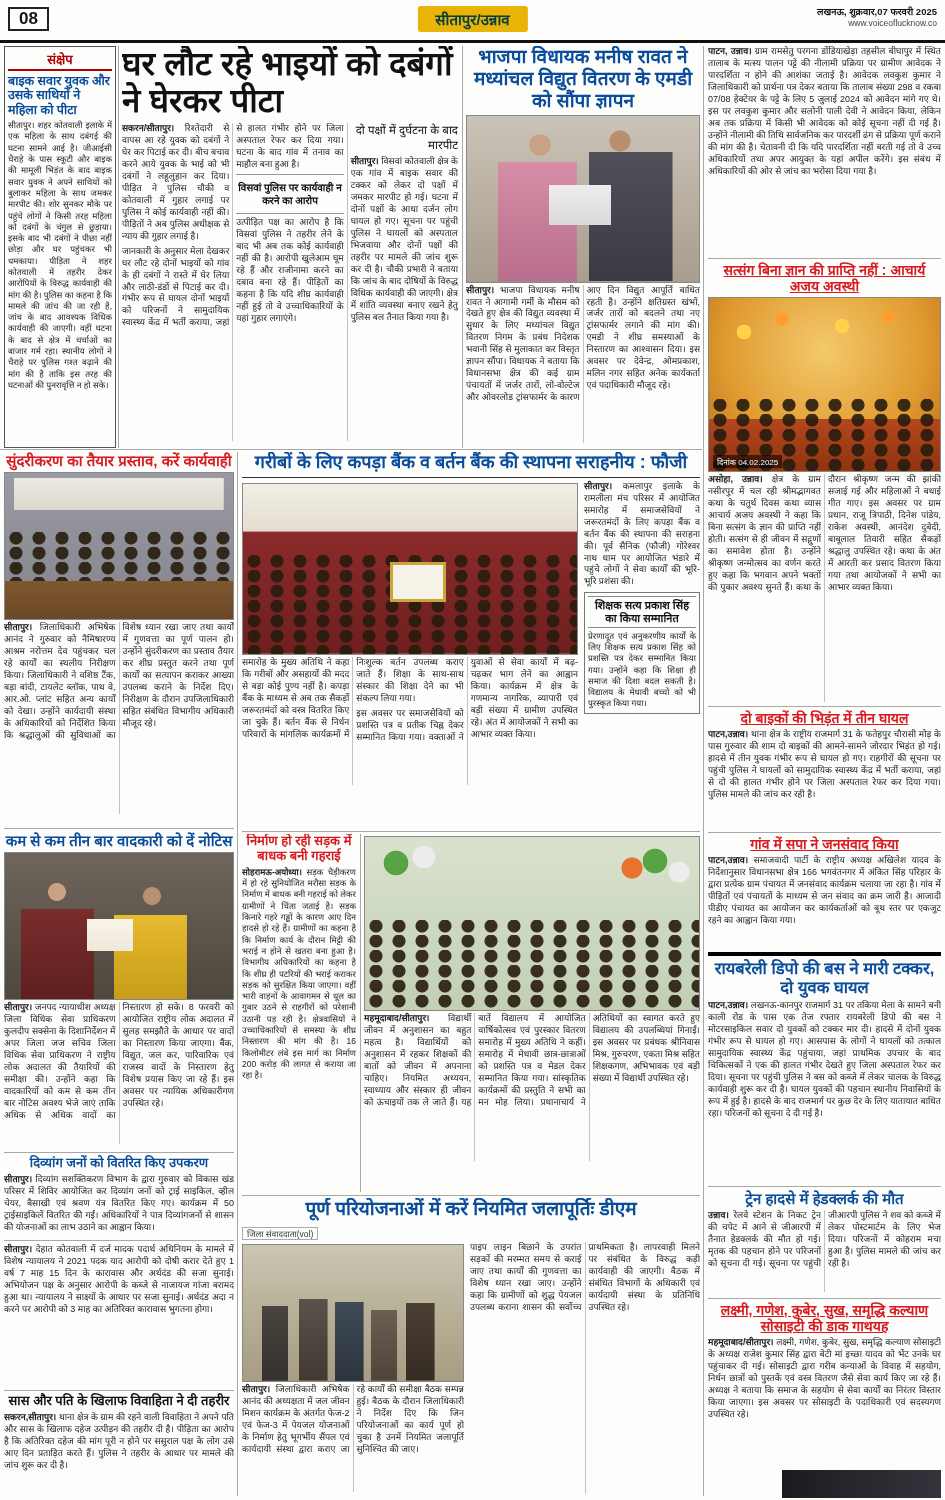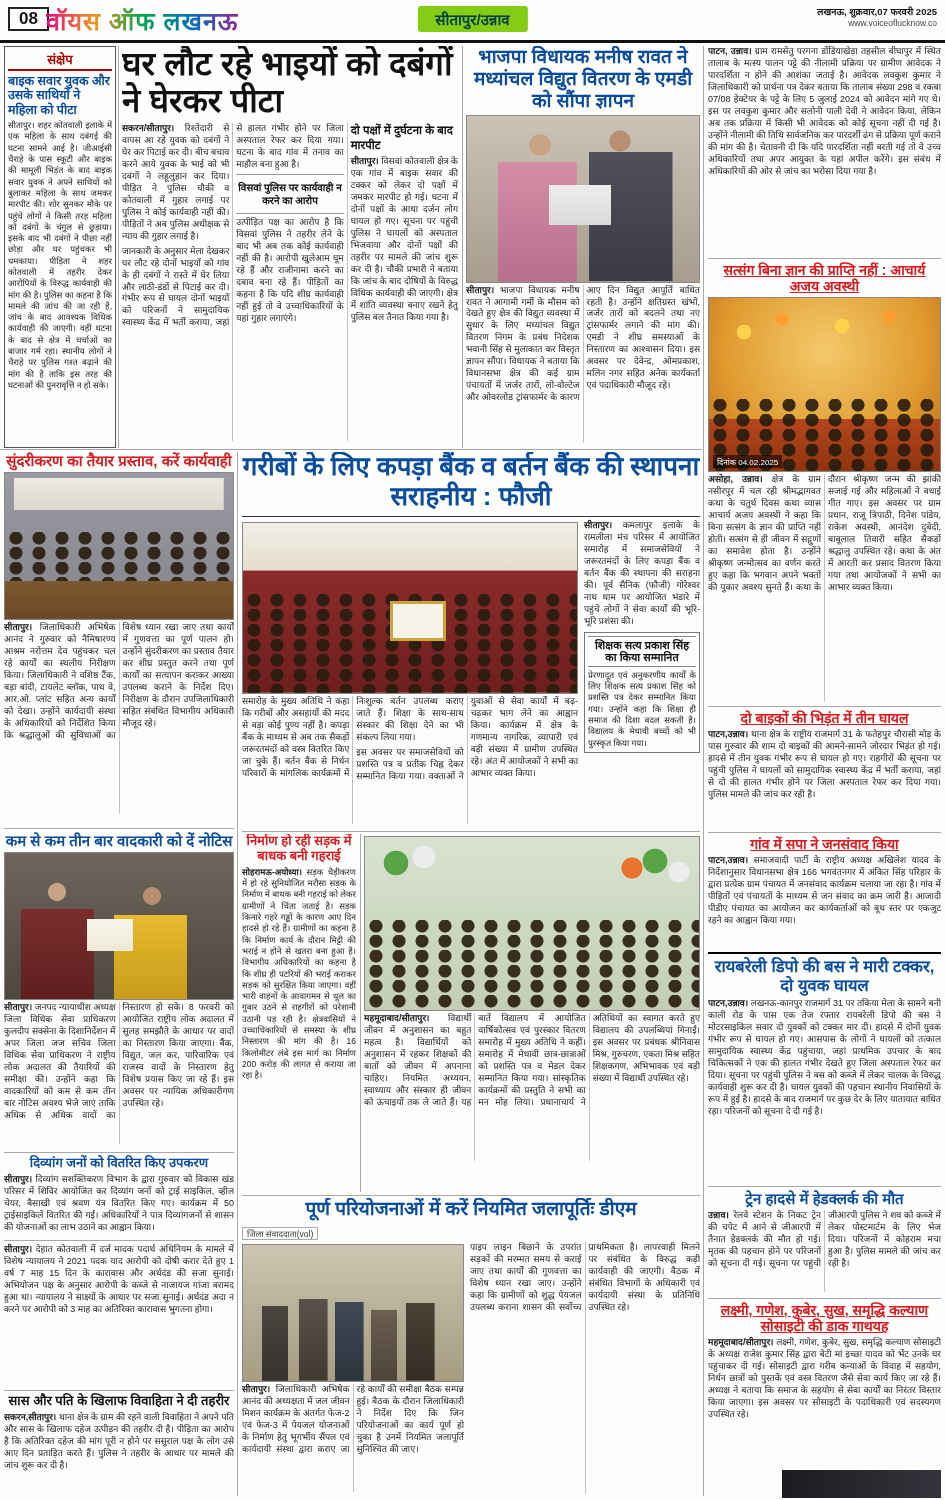--- a/index.html
+++ b/index.html
@@ -5,41 +5,41 @@
   *{margin:0;padding:0;box-sizing:border-box;}
   html,body{background:#dcdcdc;}
   .page{position:relative;width:945px;height:1500px;margin:0 auto;background:#fdfdfb;
         font-family:"Liberation Sans","DejaVu Sans",sans-serif;color:#151515;overflow:hidden;}
   
   .pagenum{position:absolute;left:8px;top:7px;font-size:17px;font-weight:bold;border:2px solid #222;padding:0 9px;}
   .masthead{position:absolute;left:46px;top:3px;font-size:25px;font-weight:bold;letter-spacing:1px;
             background:linear-gradient(90deg,#e4087e,#f7941d 25%,#00a651 50%,#0072bc 75%,#92278f);
             -webkit-background-clip:text;background-clip:text;color:transparent;}
   .section-chip{position:absolute;left:50%;top:6px;transform:translateX(-50%);
-            background:#84cc16;color:#06403d;font-weight:bold;font-size:15px;padding:3px 18px;border-radius:3px;}
+            background:#eab308;color:#06403d;font-weight:bold;font-size:15px;padding:3px 18px;border-radius:3px;}
   .dateblock{position:absolute;right:8px;top:6px;text-align:right;line-height:1.3;}
   .dateline-top{font-size:9.5px;font-weight:bold;}
   .website{font-size:8.5px;color:#444;}
   .toprule{position:absolute;left:0;top:40px;width:945px;height:3px;border-top:2px solid #111;border-bottom:1px solid #111;}
   
   .art{position:absolute;overflow:hidden;}
   .hl{font-weight:bold;text-align:center;line-height:1.15;margin-bottom:3px;}
   .blue{color:#0a4d9d;} .red{color:#d81b21;} .black{color:#111;}
   .h33{font-size:33px;text-align:left;line-height:1.12;}
-  .h26{font-size:26px;border-bottom:1px solid #333;padding-bottom:4px;}
+  .h26{font-size:18px;border-bottom:1px solid #333;padding-bottom:4px;}
   .h19{font-size:19px;} .h17{font-size:16.5px;} .h15{font-size:15px;}
   .h14{font-size:14px;text-decoration:underline;} .h13{font-size:13px;} .h12{font-size:12.5px;text-align:left;}
   .bt{font-size:9px;line-height:1.33;text-align:justify;color:#1c1c1c;}
   .bt p{margin:0 0 3px;}
   .dl{font-weight:bold;}
   .cols2{column-count:2;column-gap:7px;column-rule:1px solid #c2c2c2;}
   .cols3{column-count:3;column-gap:7px;column-rule:1px solid #c2c2c2;}
   .subhead{font-weight:bold;text-align:center;font-size:10px;margin:3px 0;padding:6px 0;
            border-top:1px solid #999;border-bottom:1px solid #999;color:#111;}
-  .subhead2{font-weight:bold;text-align:left;font-size:11.5px;margin:3px 0;color:#111;}
+  .subhead2{font-weight:normal;text-align:right;font-size:11.5px;margin:3px 0;color:#111;}
   .kicker{font-weight:bold;text-align:center;font-size:13px;color:#b00000;border-bottom:2px solid #b00000;
           margin-bottom:3px;padding-bottom:1px;}
   .brief-box{border:1px solid #555;padding:3px;}
   .inset{border:1px solid #777;padding:3px;margin-top:4px;}
   .inset .hl{font-size:11px;border-top:1px solid #888;border-bottom:1px solid #888;padding:2px 0;}
   .label-sm{font-size:8.5px;color:#333;border:1px solid #aaa;display:inline-block;padding:0 4px;margin:1px 0 2px;}
   
   .vrule{position:absolute;width:0;border-left:1px solid #a8a8a8;}
   .hrule{position:absolute;height:0;border-top:1px solid #a8a8a8;}
   
@@ -94,21 +94,20 @@
   .adbox{position:absolute;left:782px;top:1470px;width:159px;height:28px;
          background:linear-gradient(90deg,#1b1b1f,#34343c);}
   .row{display:flex;gap:6px;}
 </style>
 </head>
 <body>
 
 <div class="page">
 
   <div class="pagenum">08</div>
-  <div class="masthead">वॉयस ऑफ लखनऊ</div>
   <div class="section-chip">सीतापुर/उन्नाव</div>
   <div class="dateblock">
     <div class="dateline-top">लखनऊ, शुक्रवार,07 फरवरी 2025</div>
     <div class="website">www.voiceoflucknow.co</div>
   </div>
   <div class="toprule"></div>
 
   <div class="vrule" style="left:118px;top:46px;height:402px"></div>
   <div class="vrule" style="left:462px;top:46px;height:402px"></div>
   <div class="vrule" style="left:703px;top:46px;height:1450px"></div>
@@ -162,21 +161,21 @@
   <article class="art" style="left:708px;top:706px;width:233px;height:124px;border-top:1px solid #a8a8a8;padding-top:3px">
     <h2 class="hl red h14">दो बाइकों की भिड़ंत में तीन घायल</h2>
     <p class="bt"><b class="dl">पाटन,उन्नाव।</b> <span>थाना क्षेत्र के राष्ट्रीय राजमार्ग 31 के फतेहपुर चौरासी मोड़ के पास गुरुवार की शाम दो बाइकों की आमने-सामने जोरदार भिड़ंत हो गई। हादसे में तीन युवक गंभीर रूप से घायल हो गए। राहगीरों की सूचना पर पहुंची पुलिस ने घायलों को सामुदायिक स्वास्थ्य केंद्र में भर्ती कराया, जहां से दो की हालत गंभीर होने पर जिला अस्पताल रेफर कर दिया गया। पुलिस मामले की जांच कर रही है।</span></p>
   </article>
 
   <article class="art" style="left:708px;top:832px;width:233px;height:118px;border-top:1px solid #a8a8a8;padding-top:3px">
     <h2 class="hl red h14">गांव में सपा ने जनसंवाद किया</h2>
     <p class="bt"><b class="dl">पाटन,उन्नाव।</b> <span>समाजवादी पार्टी के राष्ट्रीय अध्यक्ष अखिलेश यादव के निर्देशानुसार विधानसभा क्षेत्र 166 भगवंतनगर में अंकित सिंह परिहार के द्वारा प्रत्येक ग्राम पंचायत में जनसंवाद कार्यक्रम चलाया जा रहा है। गांव में पीड़ितों एवं पंचायतों के माध्यम से जन संवाद का क्रम जारी है। आजादी पीडीए पंचायत का आयोजन कर कार्यकर्ताओं को बूथ स्तर पर एकजुट रहने का आह्वान किया गया।</span></p>
   </article>
 
-  <article class="art" style="left:708px;top:952px;width:233px;height:232px;border-top:2px solid #000000;padding-top:3px">
+  <article class="art" style="left:708px;top:952px;width:233px;height:232px;border-top:4px solid #000000;padding-top:3px">
     <h2 class="hl blue h17">रायबरेली डिपो की बस ने मारी टक्कर, दो युवक घायल</h2>
     <p class="bt"><b class="dl">पाटन,उन्नाव।</b> <span>लखनऊ-कानपुर राजमार्ग 31 पर तकिया मेला के सामने बनी काली रोड के पास एक तेज रफ्तार रायबरेली डिपो की बस ने मोटरसाइकिल सवार दो युवकों को टक्कर मार दी। हादसे में दोनों युवक गंभीर रूप से घायल हो गए। आसपास के लोगों ने घायलों को तत्काल सामुदायिक स्वास्थ्य केंद्र पहुंचाया, जहां प्राथमिक उपचार के बाद चिकित्सकों ने एक की हालत गंभीर देखते हुए जिला अस्पताल रेफर कर दिया। सूचना पर पहुंची पुलिस ने बस को कब्जे में लेकर चालक के विरुद्ध कार्यवाही शुरू कर दी है। घायल युवकों की पहचान स्थानीय निवासियों के रूप में हुई है। हादसे के बाद राजमार्ग पर कुछ देर के लिए यातायात बाधित रहा। परिजनों को सूचना दे दी गई है।</span></p>
   </article>
 
   <article class="art" style="left:708px;top:1186px;width:233px;height:110px;border-top:1px solid #a8a8a8;padding-top:3px">
     <h2 class="hl blue h15">ट्रेन हादसे में हेडक्लर्क की मौत</h2>
     <div class="bt cols2" style="height:82px">
       <p><b class="dl">उन्नाव।</b> <span>रेलवे स्टेशन के निकट ट्रेन की चपेट में आने से जीआरपी में तैनात हेडक्लर्क की मौत हो गई। मृतक की पहचान होने पर परिजनों को सूचना दी गई। सूचना पर पहुंची जीआरपी पुलिस ने शव को कब्जे में लेकर पोस्टमार्टम के लिए भेज दिया। परिजनों में कोहराम मचा हुआ है। पुलिस मामले की जांच कर रही है।</span></p>
     </div>
   </article>

